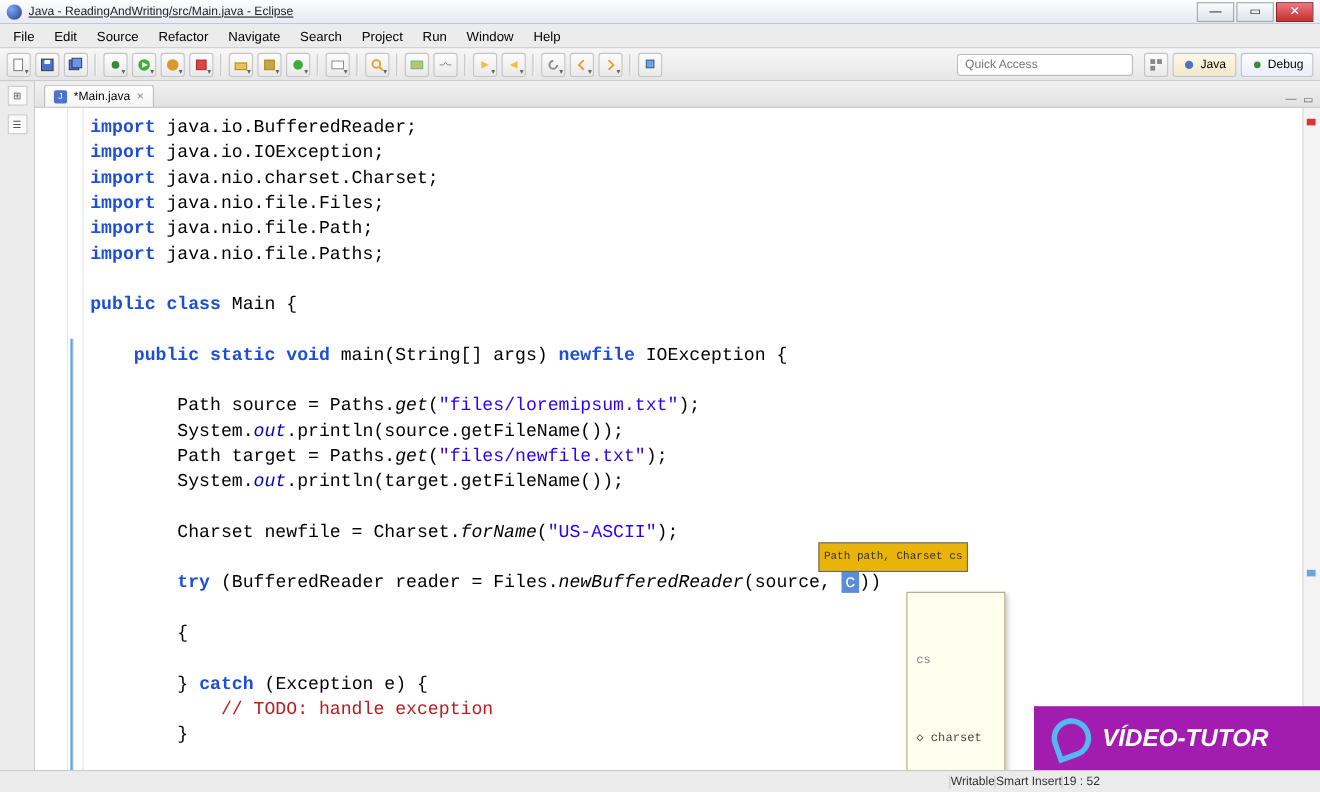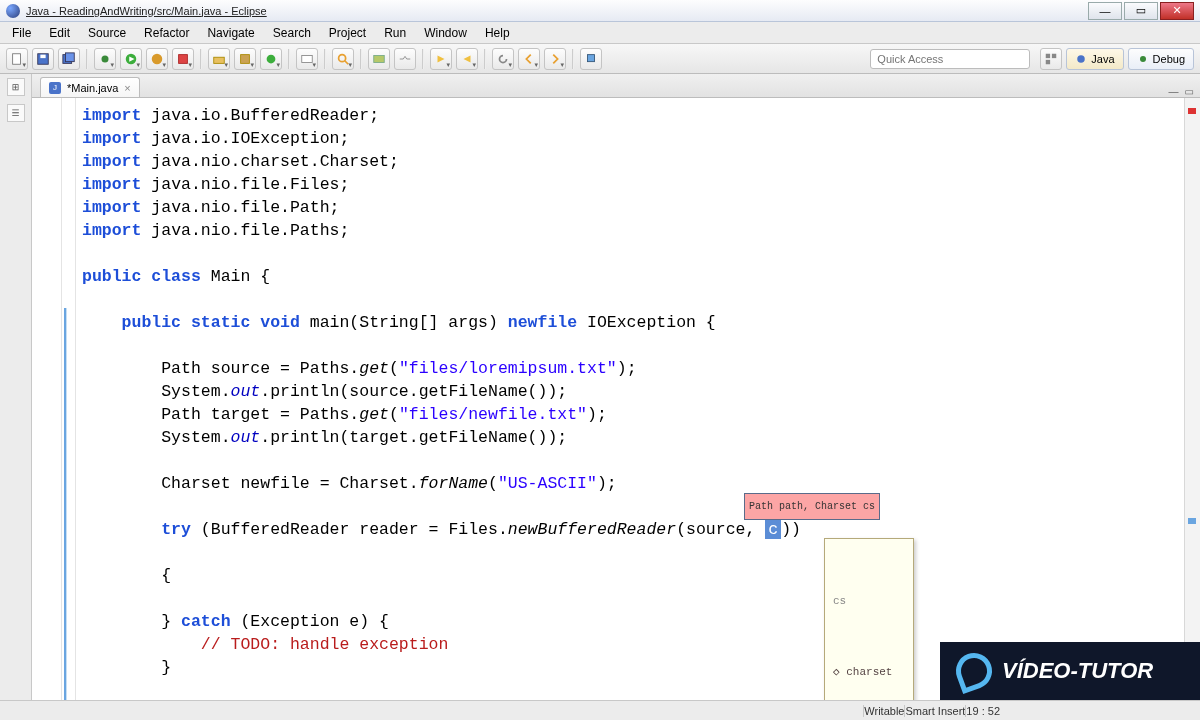--- a/index.html
+++ b/index.html
@@ -38,28 +38,28 @@
   .code { flex:1; padding: 6px 0 0 6px; font-family: Consolas, "Courier New", monospace; font-size:16.5px; line-height:23px; white-space:pre; color:#000; position:relative; overflow:hidden; }
   .kw { color:#1d4ed8; font-weight:bold; }
   .str { color:#2a00ff; }
   .cm { color:#b91c1c; }
   .it { font-style: italic; }
   .cursor-sel { background:#5b8dd6; color:#fff; padding:0 3px; }
   .overview { width:16px; background:#f3f3f3; border-left:1px solid #d8d8d8; position:relative; }
   .ov-mark { position:absolute; left:3px; width:8px; height:6px; }
   .ov-red { background:#d33; top:10px; }
   .ov-blue { background:#6aa5e0; top:420px; }
-  .autocomplete-label { position:absolute; border:1px solid #5a6b8a; background:#fca5a5; font-size:10px; padding:1px 4px; color:#333; }
+  .autocomplete-label { position:absolute; border:1px solid #5a6b8a; background:#eab308; font-size:10px; padding:1px 4px; color:#333; }
   .autocomplete-pop { position:absolute; border:1px solid #b5a97a; background:#fffff0; box-shadow:2px 2px 4px rgba(0,0,0,.2); font-size:11px; padding:4px 6px; min-width:90px; }
   .autocomplete-pop div { padding:1px 2px; color:#544; }
   .autocomplete-pop div.sel { color:#888; }
   .statusbar { height:20px; background:#ececec; border-top:1px solid #c8c8c8; display:flex; align-items:center; font-size:11px; color:#333; }
   .statusbar .seg { padding:0 0; border-left:1px solid #c8c8c8; }
   .statusbar .spacer { flex:1; }
-  .watermark { position:absolute; right:0; bottom:20px; height:58px; width:260px; background:#0f172a; color:#fff; display:flex; align-items:center; font-family: Arial, sans-serif; font-weight:bold; font-size:22px; font-style:italic; padding-left:16px; }
+  .watermark { position:absolute; right:0; bottom:20px; height:58px; width:260px; background:#a21caf; color:#fff; display:flex; align-items:center; font-family: Arial, sans-serif; font-weight:bold; font-size:22px; font-style:italic; padding-left:16px; }
   .watermark .ring { width:36px; height:36px; border:5px solid #55b7f0; border-radius:50% 50% 50% 0; margin-right:10px; transform:rotate(-20deg);}
 </style>
 </head>
 <body>
 
 <div class="titlebar">
   <div class="app-icon"></div>
   <div class="title">Java - ReadingAndWriting/src/Main.java - Eclipse</div>
   <div class="win-btns">
     <div class="win-btn">—</div>

